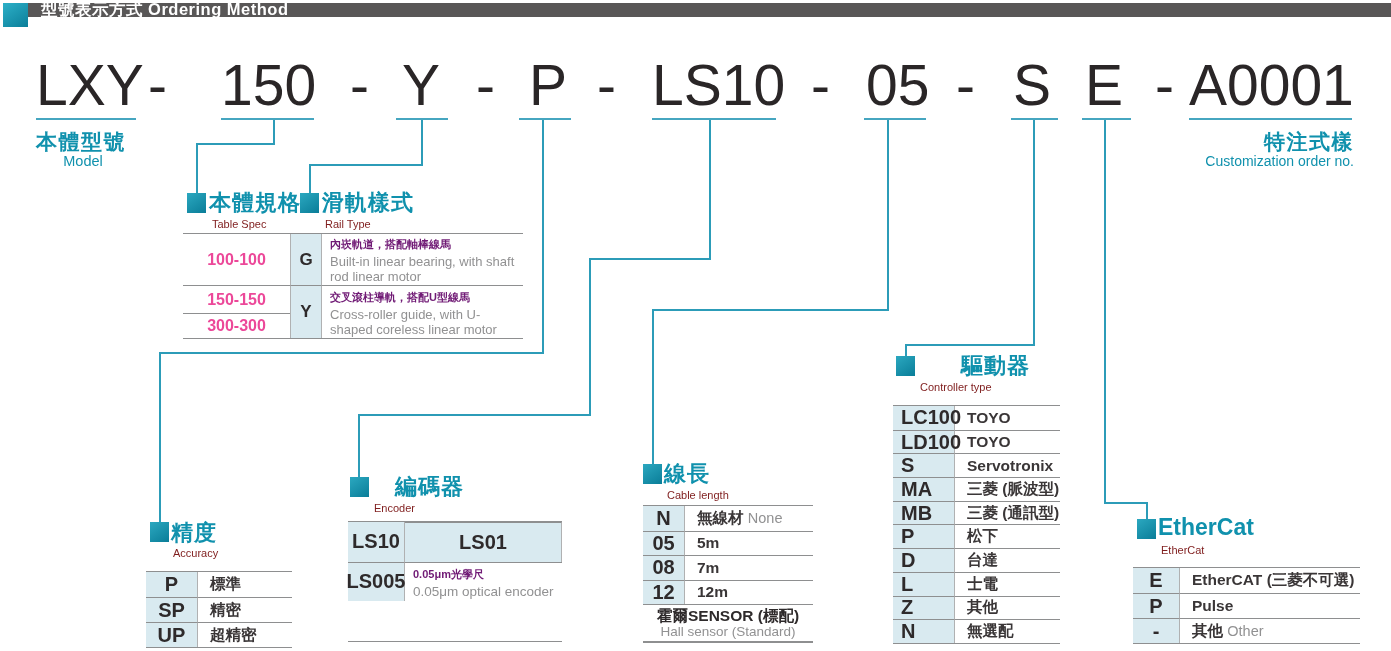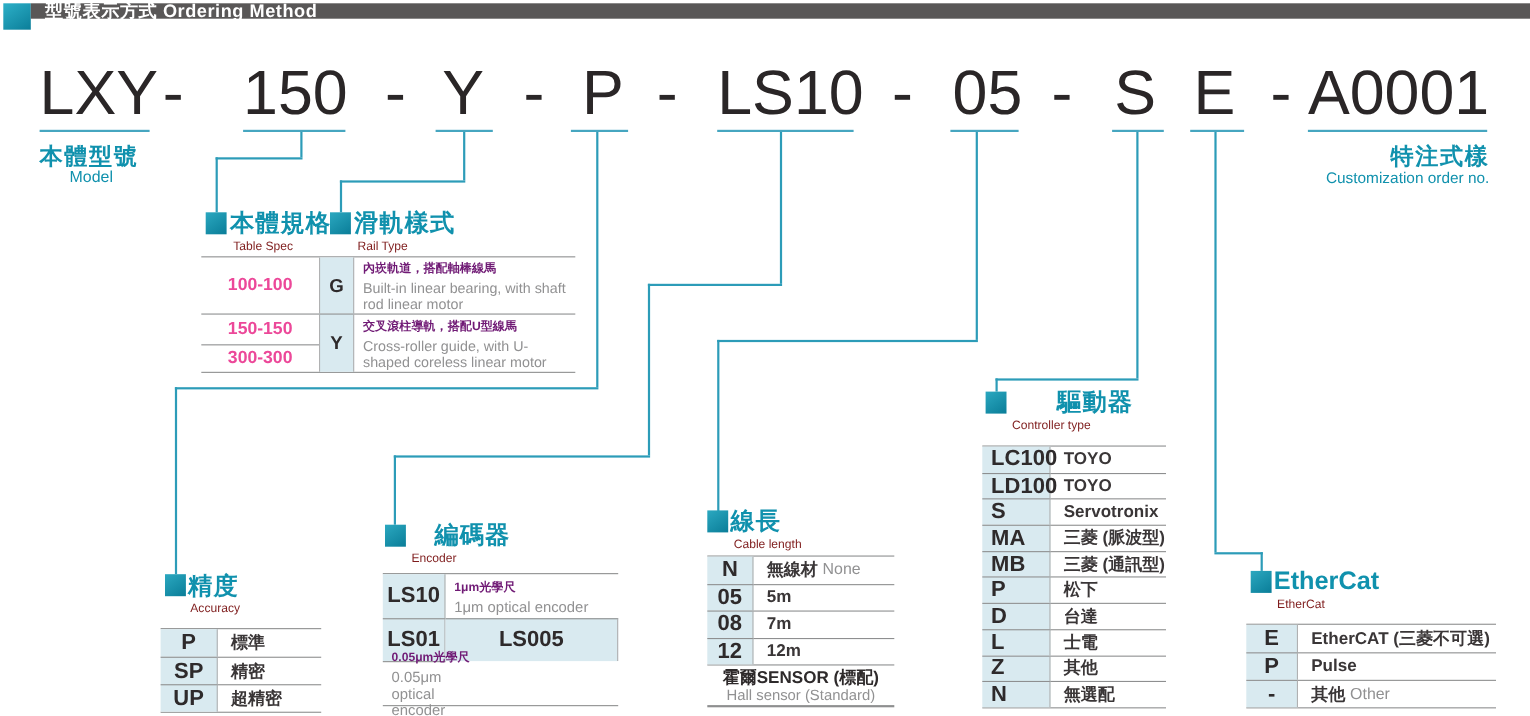--- a/index.html
+++ b/index.html
@@ -170,24 +170,20 @@
     <div class="cell codecol">P</div>
     <div class="cell val">標準</div>
     <div class="cell codecol bt">SP</div>
     <div class="cell val bt">精密</div>
     <div class="cell codecol bt">UP</div>
     <div class="cell val bt">超精密</div>
   </div>
 
   <div class="tbl" style="left:348px;top:521px;width:214px;grid-template-columns:57px 157px;grid-template-rows:repeat(3,39.5px);">
     <div class="cell codecol">LS10</div>
-    <div class="cell desc">
-      <span class="d-zh">1μm光學尺</span>
-      <span class="d-en" style="font-size:13.5px;">1μm optical encoder</span>
-    </div>
     <div class="cell codecol bt">LS01</div>
     <div class="cell codecol bt">LS005</div>
     <div class="cell desc bt">
       <span class="d-zh">0.05μm光學尺</span>
       <span class="d-en" style="font-size:13.5px;">0.05μm optical encoder</span>
     </div>
   </div>
 
   <div class="tbl" style="left:643px;top:505px;width:170px;grid-template-columns:42px 128px;grid-template-rows:repeat(4,24.5px);">
     <div class="cell codecol">N</div>

